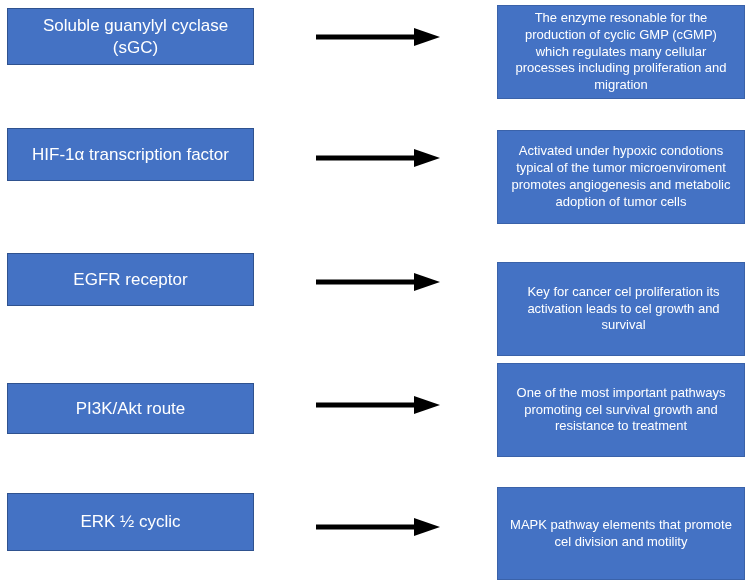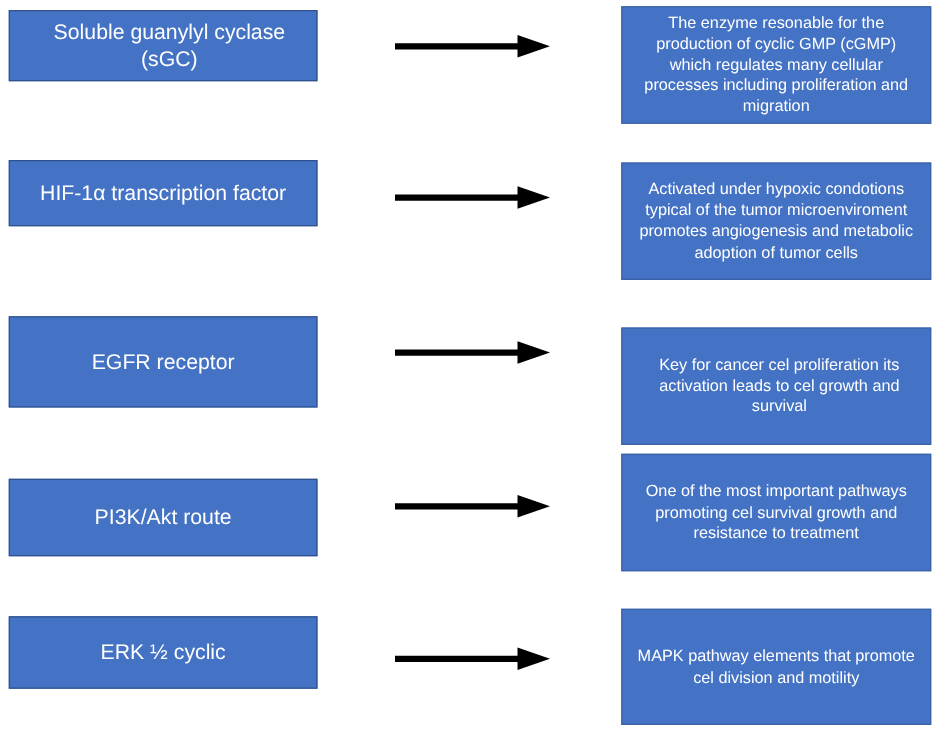--- a/index.html
+++ b/index.html
@@ -49,22 +49,22 @@
   }
   .arrow {
     position: absolute;
     left: 313px;
     width: 130px;
     height: 22px;
   }
   
   .r1 .term-box { top: 8px;   height: 57px; padding-left: 24px; }
   .r2 .term-box { top: 128px; height: 53px; }
-  .r3 .term-box { top: 253px; height: 73px; }
-  .r4 .term-box { top: 383px; height: 62px; }
+  .r3 .term-box { top: 253px; height: 53px; }
+  .r4 .term-box { top: 383px; height: 51px; }
   .r5 .term-box { top: 493px; height: 58px; }
 
   .r1 .desc-box { top: 5px;   height: 94px; }
   .r2 .desc-box { top: 130px; height: 94px; }
   .r3 .desc-box { top: 262px; height: 94px; padding-left: 14px; }
   .r4 .desc-box { top: 363px; height: 94px; }
   .r5 .desc-box { top: 487px; height: 93px; }
 
   .r1 .arrow { top: 26px; }
   .r2 .arrow { top: 147px; }

